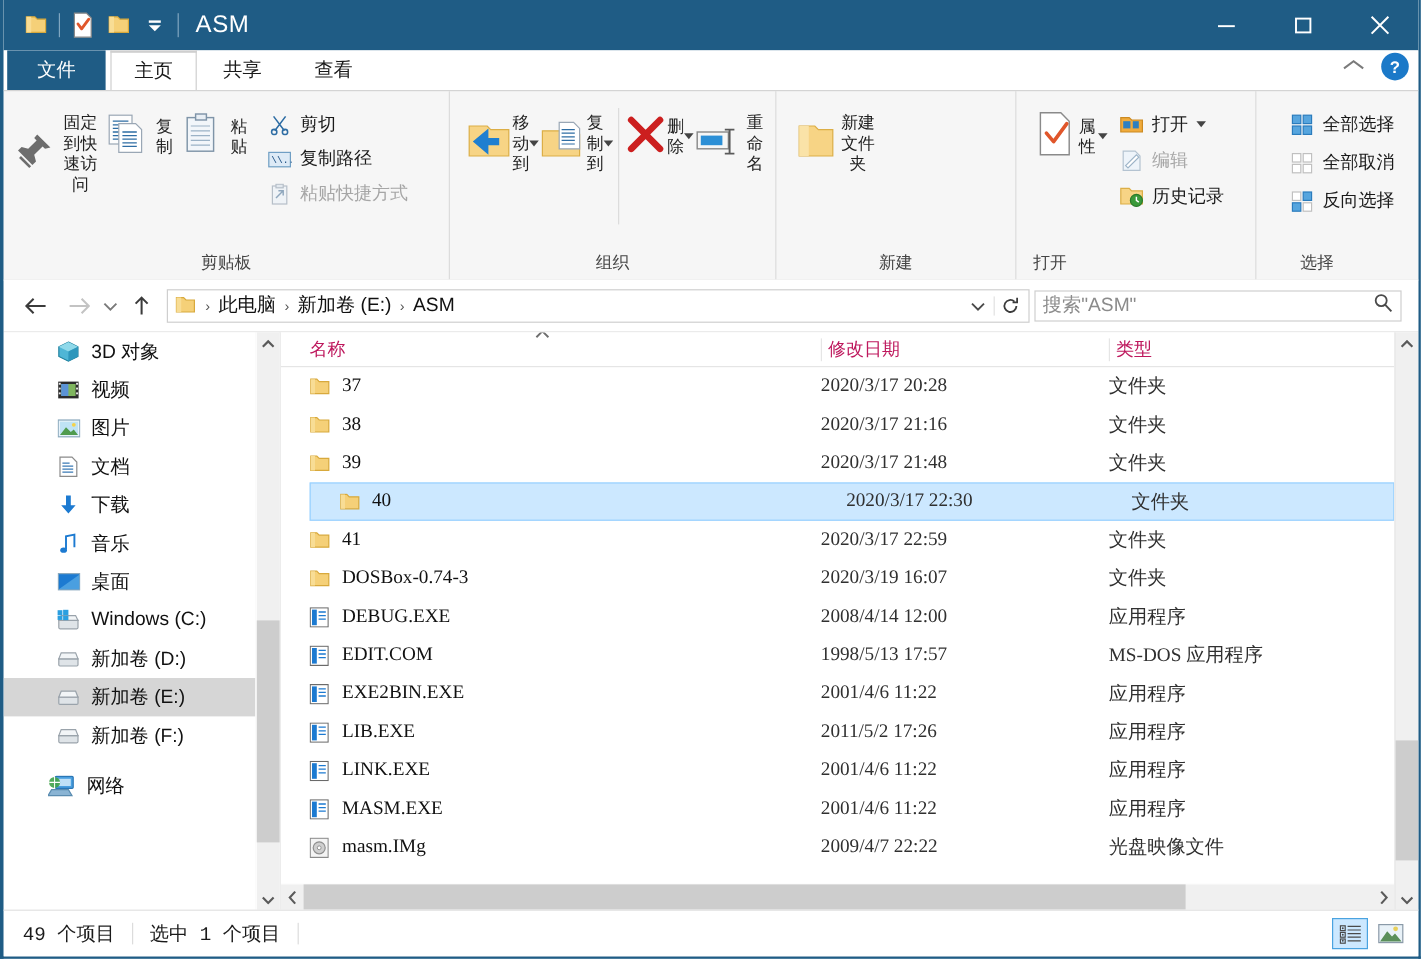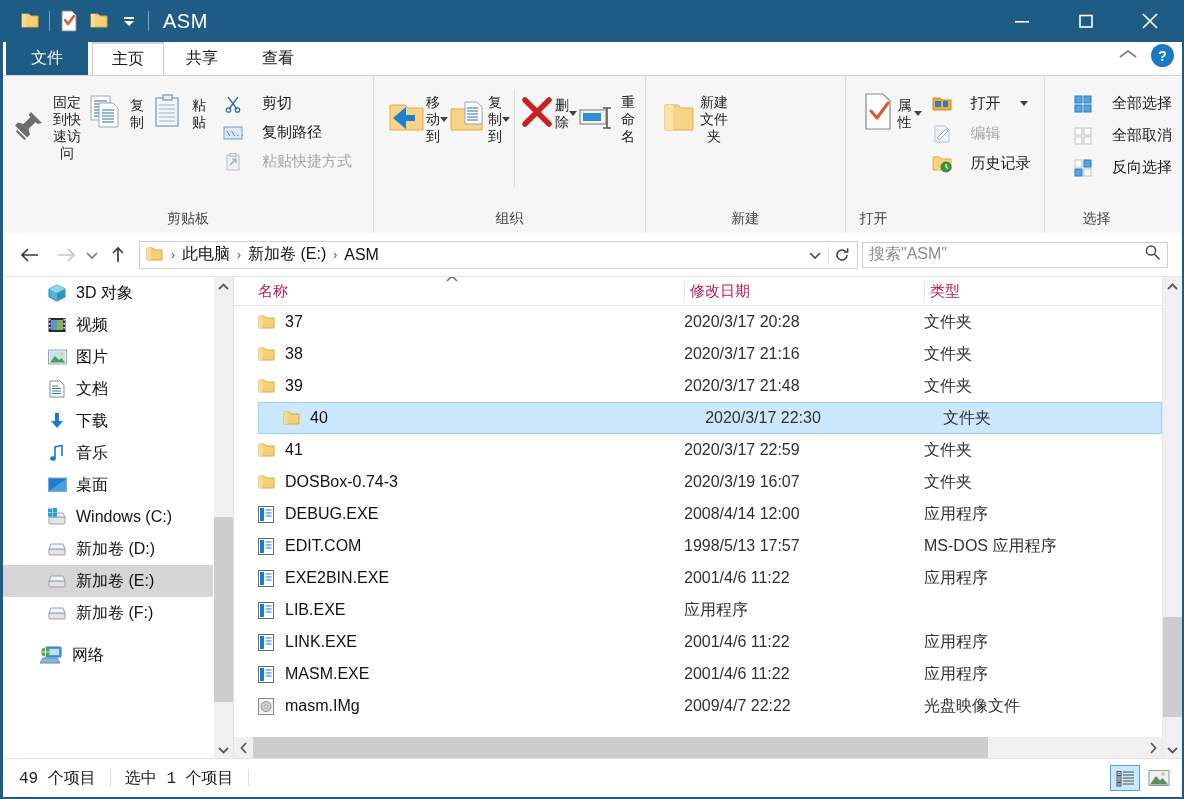--- a/index.html
+++ b/index.html
@@ -116,21 +116,21 @@
     width: 74px;
     display: flex; flex-direction: row; align-items: center;
     padding-top: 6px;
     font-size: 14px; color: #222; text-align: center;
     line-height: 17px;
   }
   .big-btn .ico { height: 44px; display:flex; align-items:center; justify-content:center; }
   .big-btn .lbl { margin-top: 4px; }
   .small-col { display: flex; flex-direction: column; padding-top: 6px; gap: 2px; }
   .small-btn {
-    display: flex; align-items: center; gap: 19px;
+    display: flex; align-items: center; gap: 7px;
     font-size: 15px; color: #1a1a1a; height: 27px; padding: 0 4px;
     white-space: nowrap;
   }
   .small-btn.dim { color: #a6a6a6; }
   .small-ico { width: 20px; height: 20px; display:flex; align-items:center; justify-content:center; }
   .caret-dn {
     width: 0; height: 0; border-left: 4px solid transparent;
     border-right: 4px solid transparent; border-top: 5px solid #444;
   }
   .vsep { width: 1px; background: #dcdcdc; align-self: stretch; margin: 6px 4px 20px 4px; }
@@ -222,21 +222,21 @@
   }
   .colhdr .cell { padding-left: 5px; box-sizing: border-box; }
   .colhdr .cell.sep { border-left: 1px solid #e5e5e5; }
   .sortcaret {
     position: absolute; left: 210px; top: -4px;
     color: #666; font-size: 11px;
   }
   .rows { flex: 1; overflow: hidden; }
   .frow {
     display: flex; align-items: center;
-    height: 32px; font-size: 16px; color: #111;
+    height: 32px; font-size: 16px; color: #111; font-family: Liberation Serif, serif;
   }
   .frow.selected { background: #cce8ff; border: 1px solid #99d1ff; box-sizing: border-box; margin-left: 24px; }
   .frow .c-name { display: flex; align-items: center; gap: 9px; padding-left: 22px; box-sizing: border-box;}
   .frow .c-date { color: #303030; box-sizing: border-box; }
   .frow .c-type { color: #303030; box-sizing: border-box; }
   .file-ico { width: 20px; height: 20px; display:flex; align-items:center; justify-content:center; flex: none;}
 
   .hscroll {
     position: relative; height: 22px; flex: none;
     background: #f0f0f0; border-top: 1px solid #ffffff;
@@ -946,20 +946,21 @@
               <svg width="16" height="17" viewBox="0 0 16 17">
                   <rect x="0.5" y="0.5" width="15" height="16" fill="#ffffff" stroke="#6a6a6a" stroke-width="1"></rect>
                   <rect x="2" y="2" width="4" height="13" fill="#1c7ad1"></rect>
                   <g stroke="#1c7ad1" stroke-width="1.1">
                     <path d="M7.5 4h6M7.5 7h6M7.5 10h6"></path>
                   </g>
                 </svg>
             </span>
             <span>LIB.EXE</span>
           </div>
+          <div class="c-date" style="width:240px">2011/5/2 17:26</div>
           <div class="c-type" style="width:220px">应用程序</div>
         </div>
 
         <div class="frow">
           <div class="c-name" style="width:450px">
             <span class="file-ico">
               <svg width="16" height="17" viewBox="0 0 16 17">
                   <rect x="0.5" y="0.5" width="15" height="16" fill="#ffffff" stroke="#6a6a6a" stroke-width="1"></rect>
                   <rect x="2" y="2" width="4" height="13" fill="#1c7ad1"></rect>
                   <g stroke="#1c7ad1" stroke-width="1.1">

